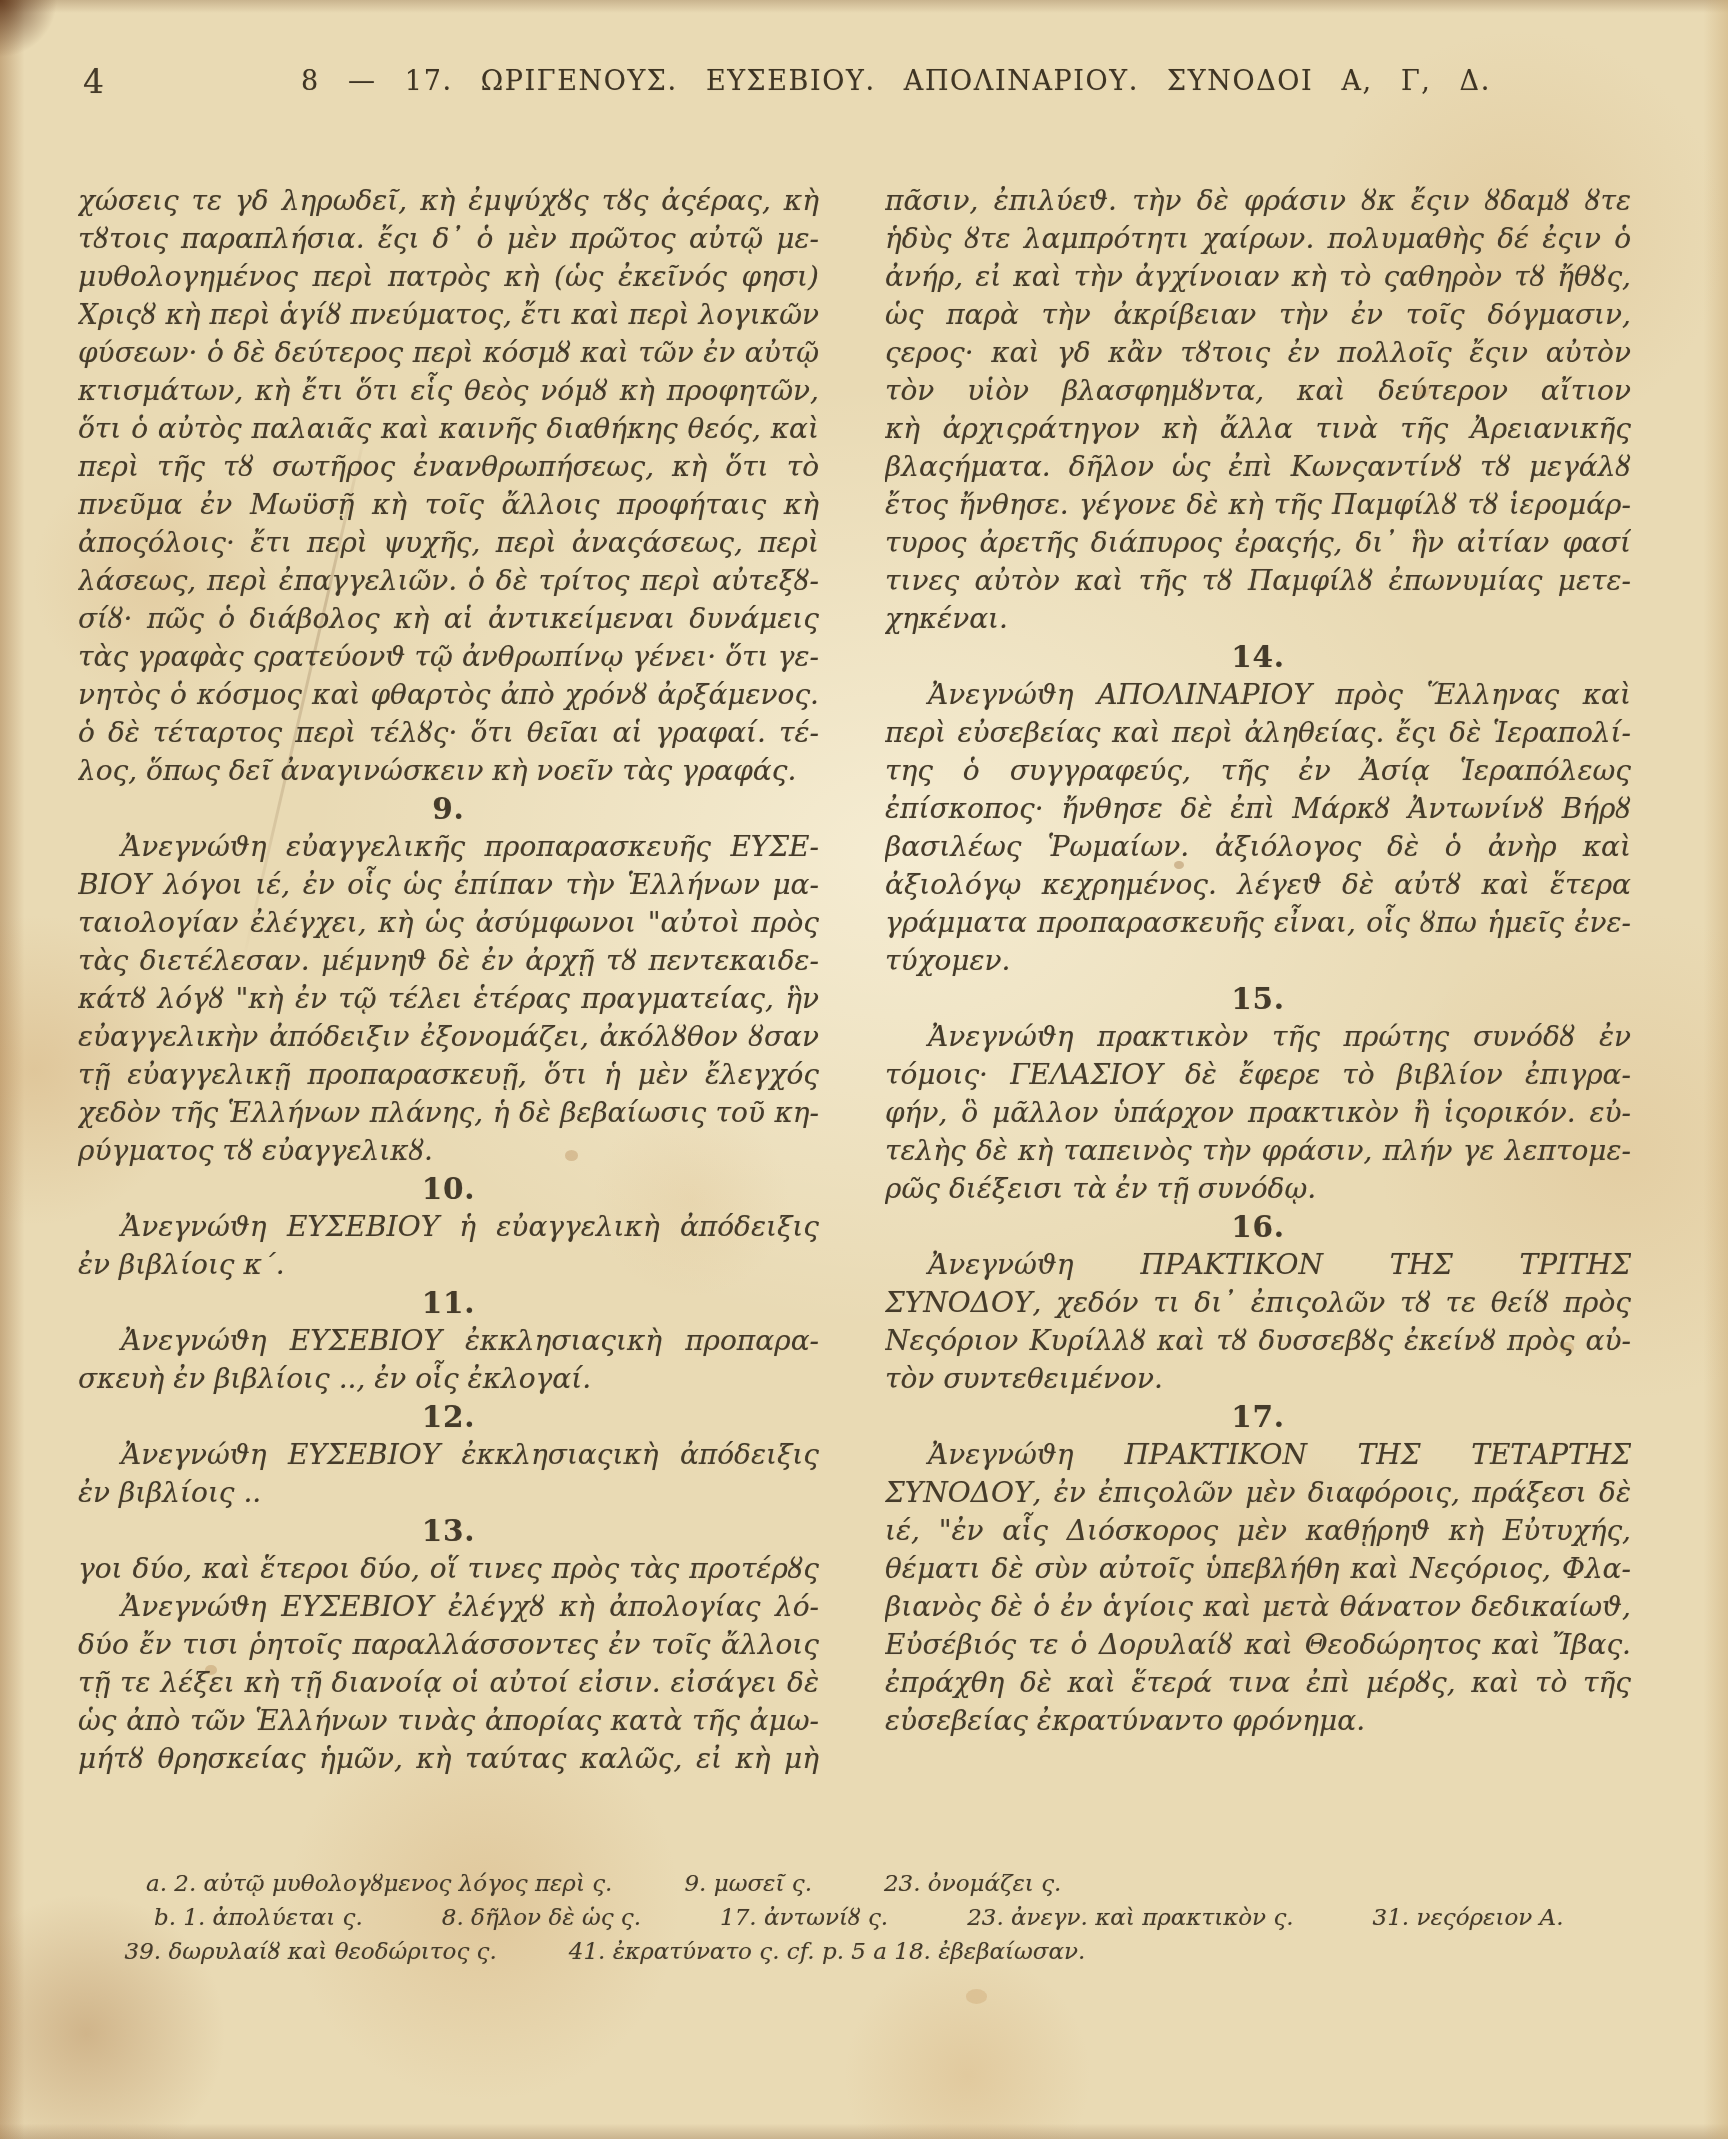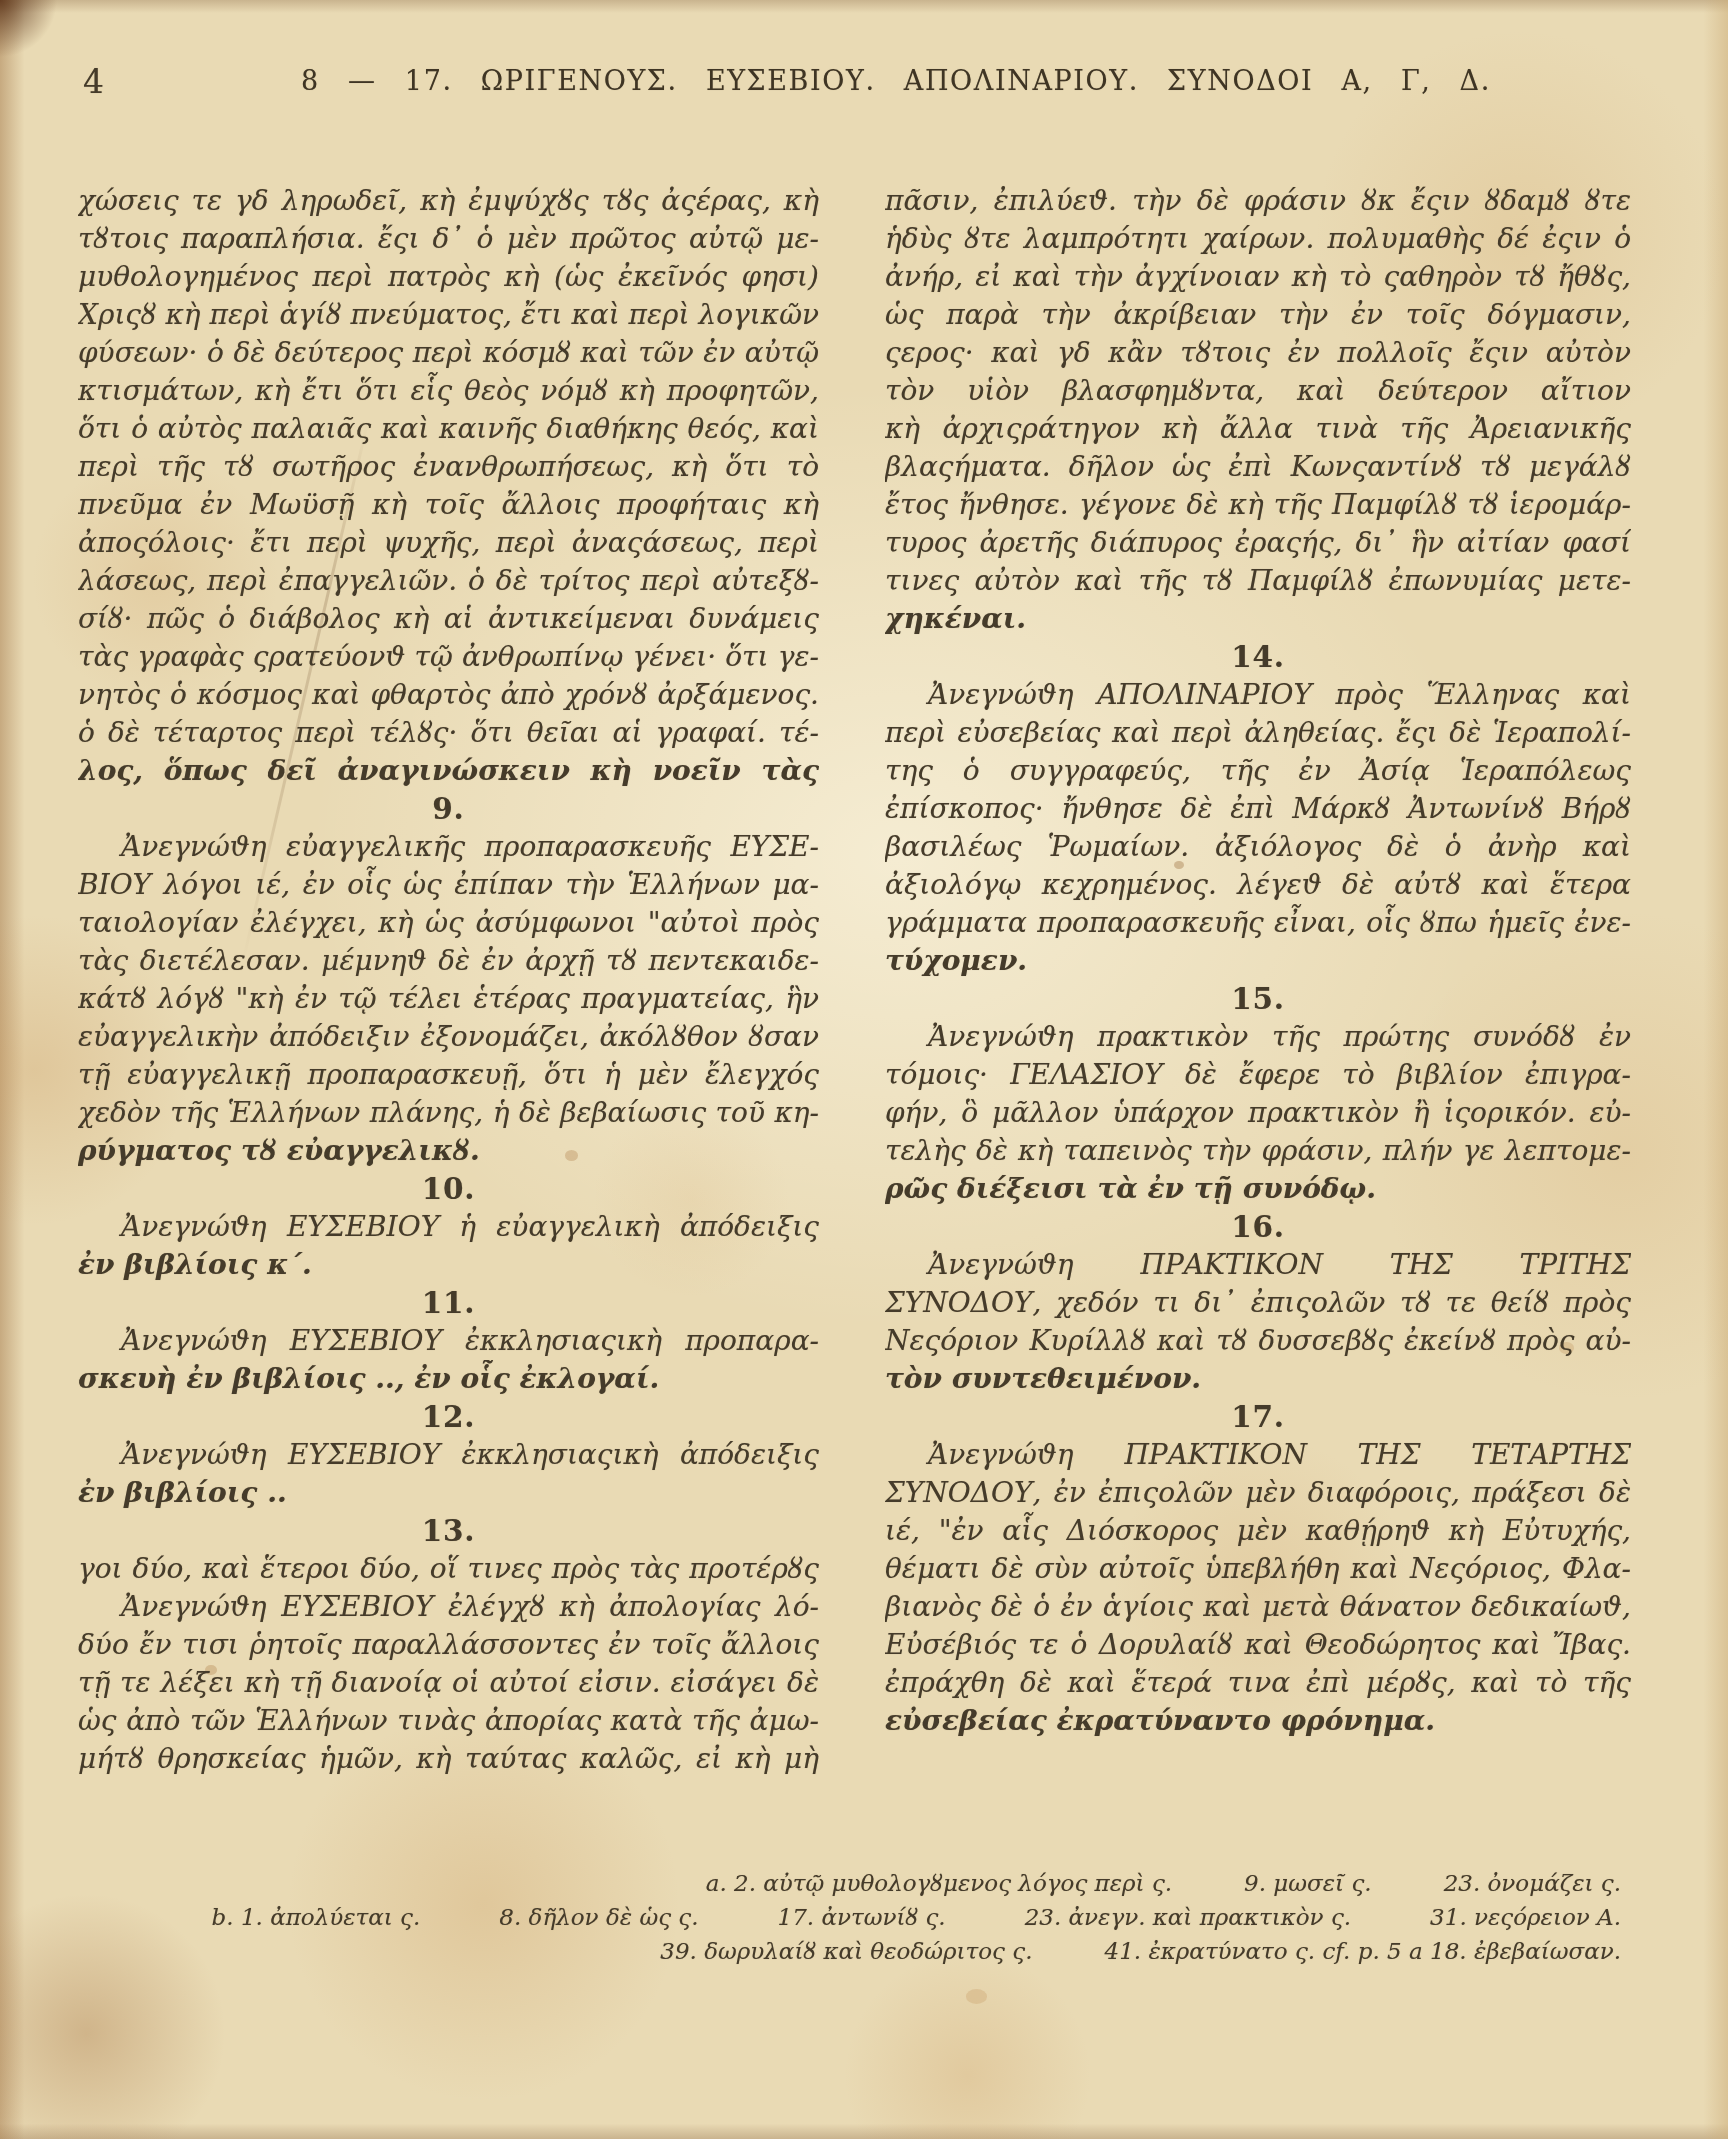--- a/index.html
+++ b/index.html
@@ -30,28 +30,28 @@
     position:absolute; left:896px; top:65px; transform:translateX(-50%);
     font-size:27px; font-style:normal; letter-spacing:1.6px; word-spacing:18px; white-space:nowrap; color:#3f3524;
   }
   .col{position:absolute; top:182px; font-size:28px;}
   .col-left{left:78px; width:741px;}
   .col-right{left:885px; width:746px;}
   .line{
     position:relative; height:38px; line-height:38px; overflow:hidden;
     text-align:justify; text-align-last:justify;
   }
-  .line.short{text-align-last:left;font-weight:bold;}
+  .line.short{text-align-last:left;}
   .line.indent{text-indent:43px;}
   .heading{
     height:38px; line-height:38px; text-align:center;
     font-style:normal; font-weight:bold; font-size:29.5px; letter-spacing:0.8px;
   }
   .footnotes{position:absolute; left:123px; top:1866px; width:1498px; font-size:23px;}
-  .fn-line{display:flex; height:34px; line-height:34px; white-space:nowrap;justify-content:flex-end;}
+  .fn-line{display:flex; height:34px; line-height:34px; white-space:nowrap;}
   .fn-line.fn-a{padding-left:23px; gap:72px;}
   .fn-line.fn-b{padding-left:31px; gap:79px;}
   .fn-line.fn-c{padding-left:1.6px; gap:72px;}
   .crease{
     position:absolute; left:304px; top:413px; width:2.5px; height:556px;
     transform:rotate(13deg);
     background:linear-gradient(180deg, rgba(140,110,75,0) 0%, rgba(140,110,75,0.30) 30%, rgba(140,110,75,0.22) 70%, rgba(140,110,75,0) 100%);
   }
   .spot{position:absolute; border-radius:50%;}
 </style>

